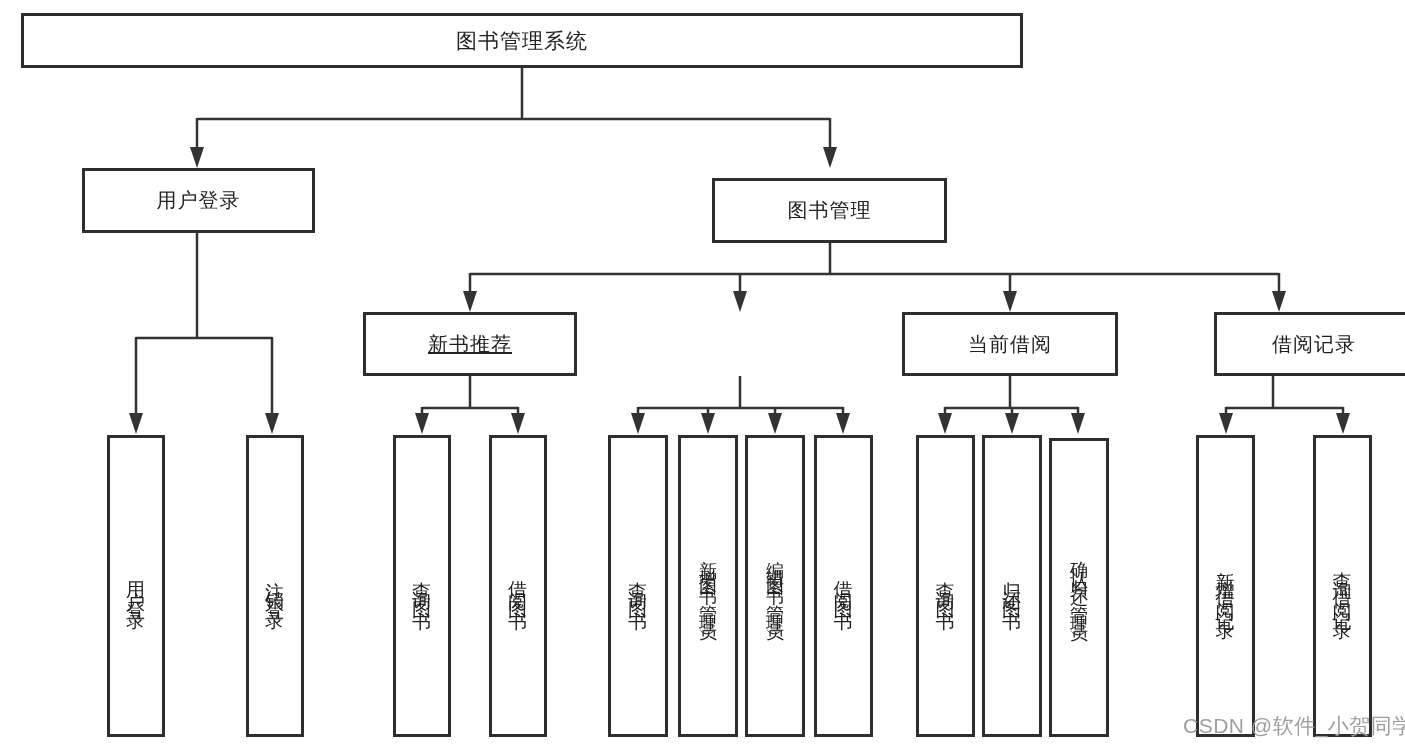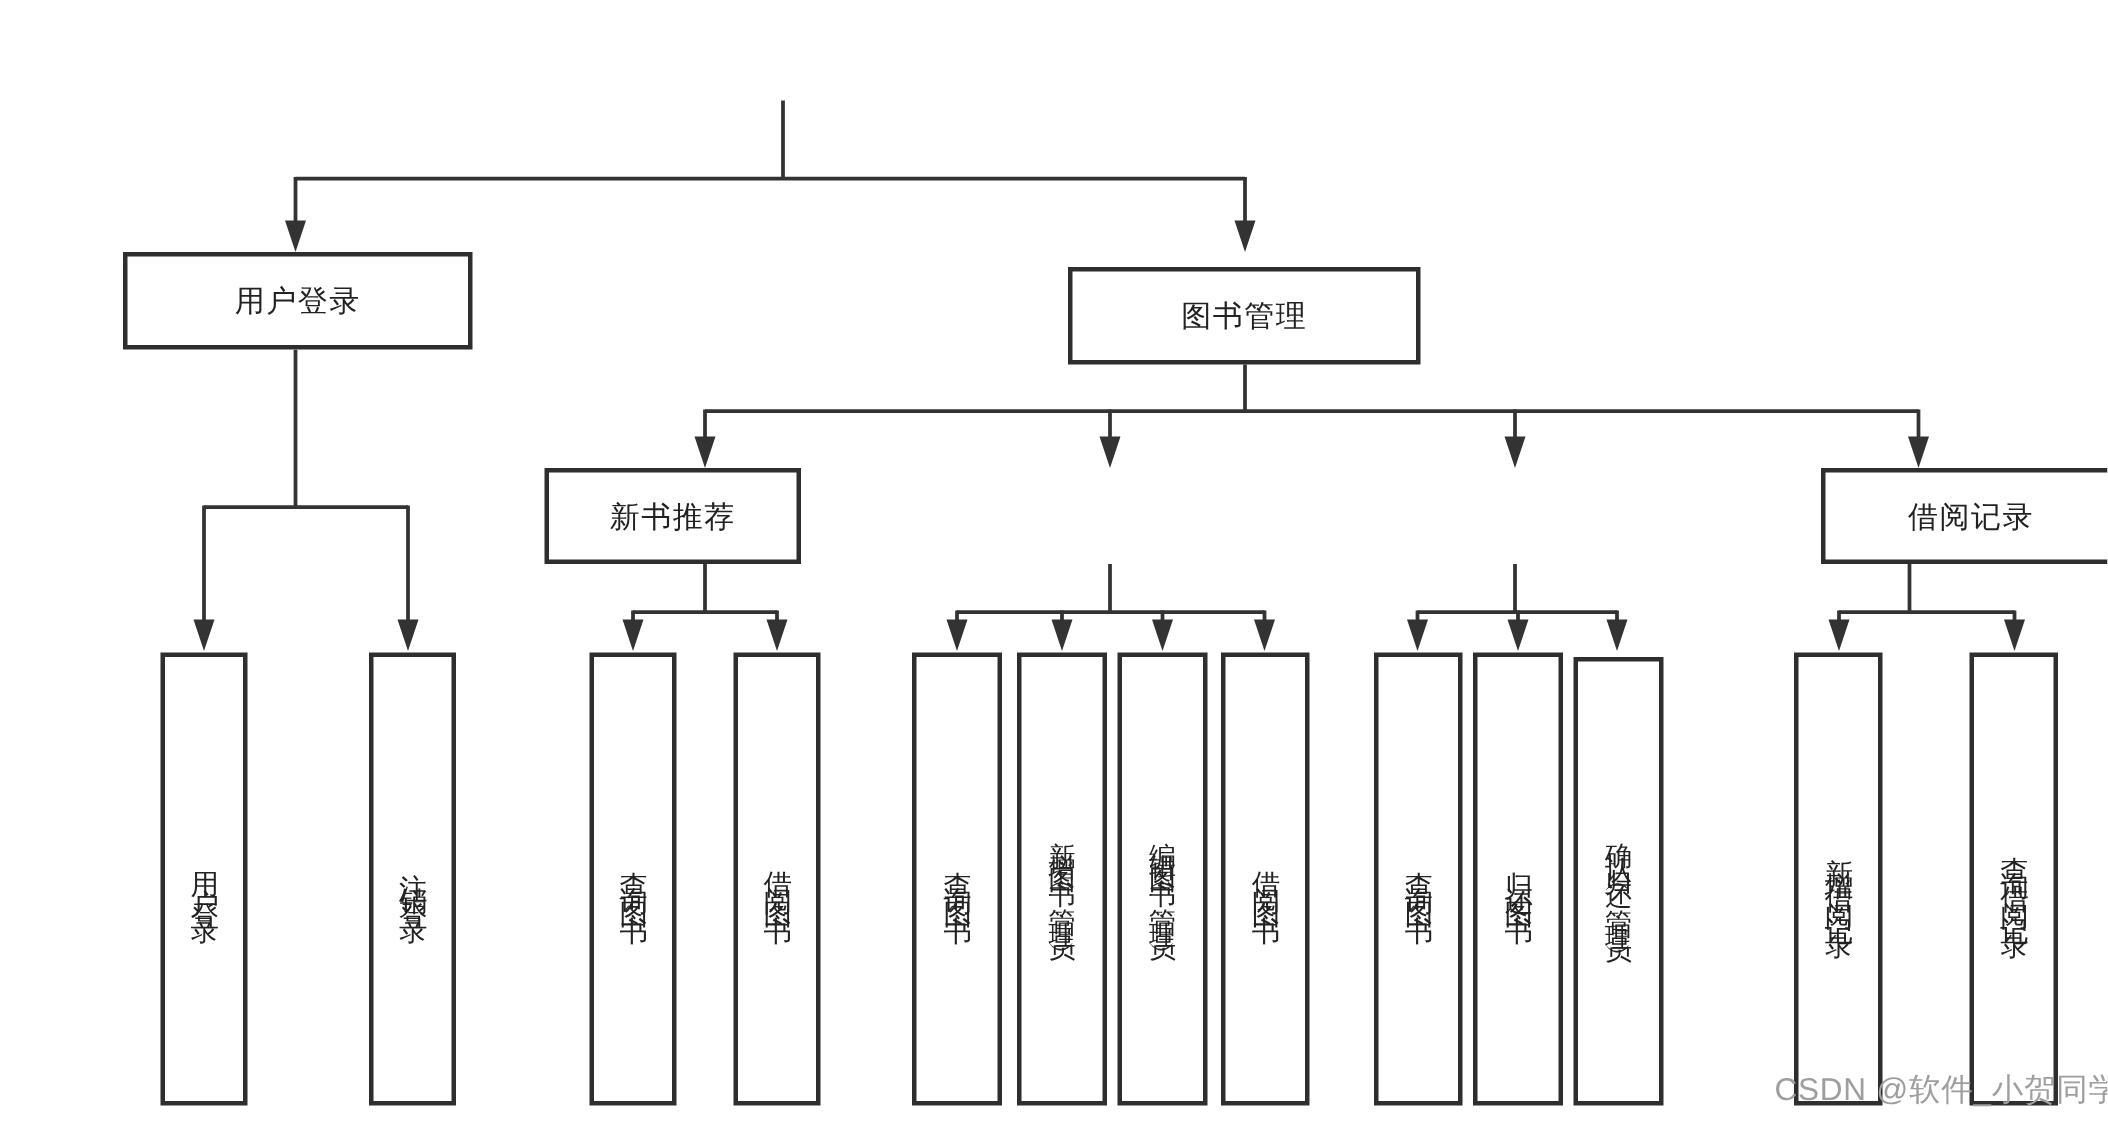--- a/index.html
+++ b/index.html
@@ -114,30 +114,36 @@
       <polygon points="768,413 782,413 775,434"></polygon>
       <polygon points="836,413 850,413 843,434"></polygon>
       <polygon points="938,413 952,413 945,434"></polygon>
       <polygon points="1005,413 1019,413 1012,434"></polygon>
       <polygon points="1071,413 1085,413 1078,434"></polygon>
       <polygon points="1219,413 1233,413 1226,434"></polygon>
       <polygon points="1336,413 1350,413 1343,434"></polygon>
     </g>
   </svg>
 
+  <div class="node h root" style="left:21px; top:13px; width:1002px; height:55px;">
+    <span>图书管理系统</span>
+  </div>
 
   <div class="node h" style="left:82px; top:168px; width:233px; height:65px;">
     <span>用户登录</span>
   </div>
   <div class="node h" style="left:712px; top:168px; width:235px; height:65px;margin-top:10px;">
     <span>图书管理</span>
   </div>
 
-  <div class="node h" style="left:363px; top:312px; width:171px; height:64px;">
+  <div class="node h" style="left:363px; top:312px; width:214px; height:64px;text-decoration:underline;">
     <span>新书推荐</span>
+  </div>
+  <div class="node h" style="left:902px; top:312px; width:216px; height:64px;">
+    <span>当前借阅</span>
   </div>
   <div class="node h" style="left:1214px; top:312px; width:200px; height:64px;">
     <span>借阅记录</span>
   </div>
 
   <div class="node v" style="left:107px; top:435px; width:58px; height:302px;">
     <span class="vtext">用户登录</span>
   </div>
   <div class="node v" style="left:246px; top:435px; width:58px; height:302px;">
     <span class="vtext">注销登录</span>

